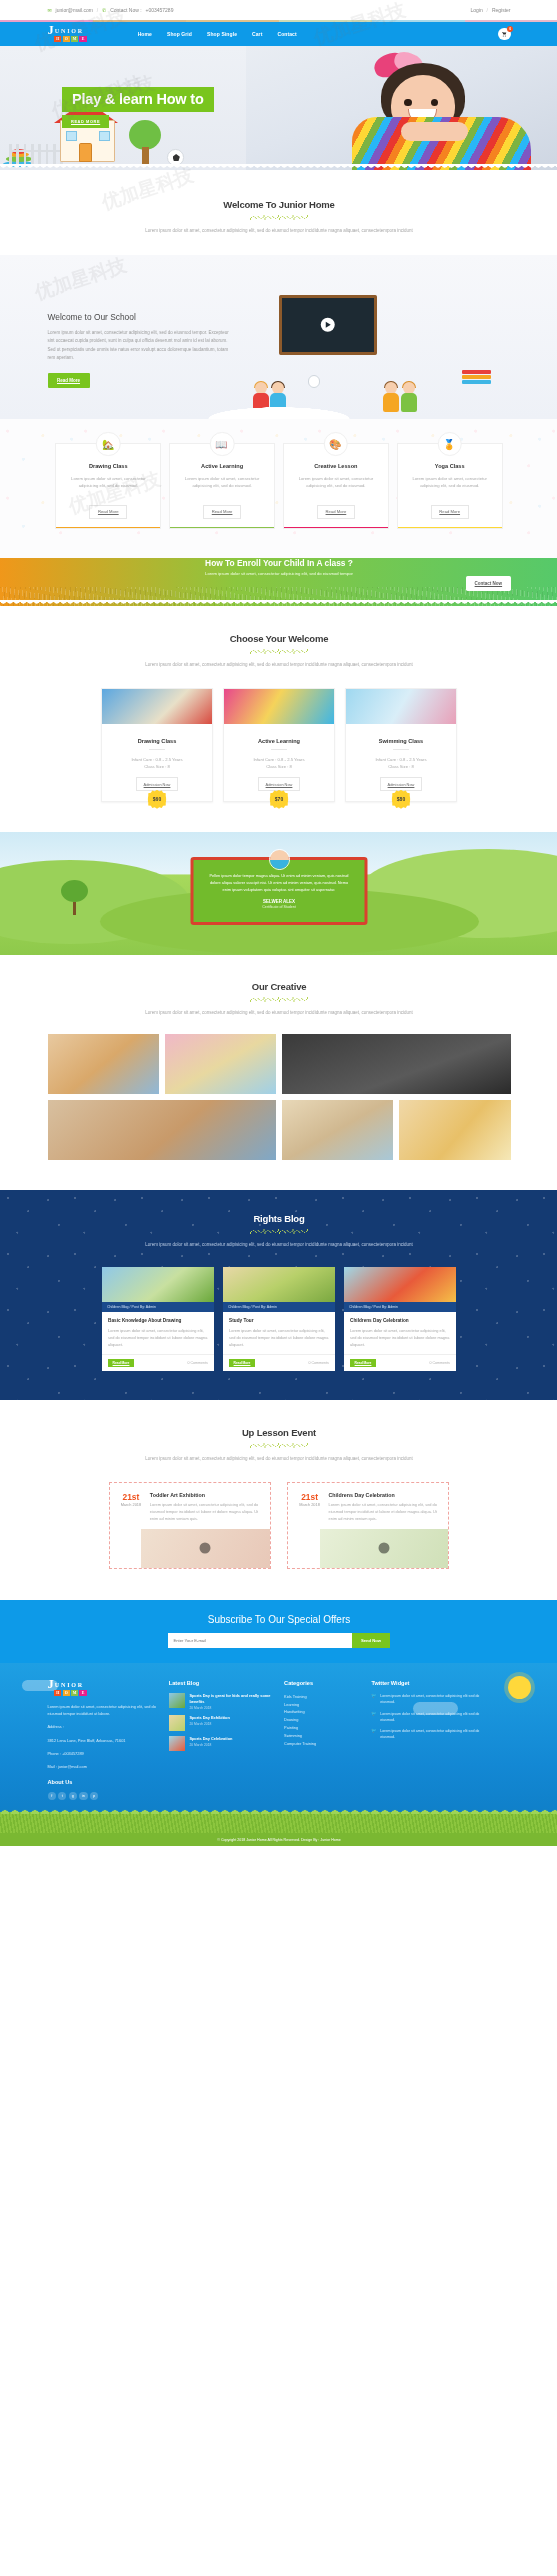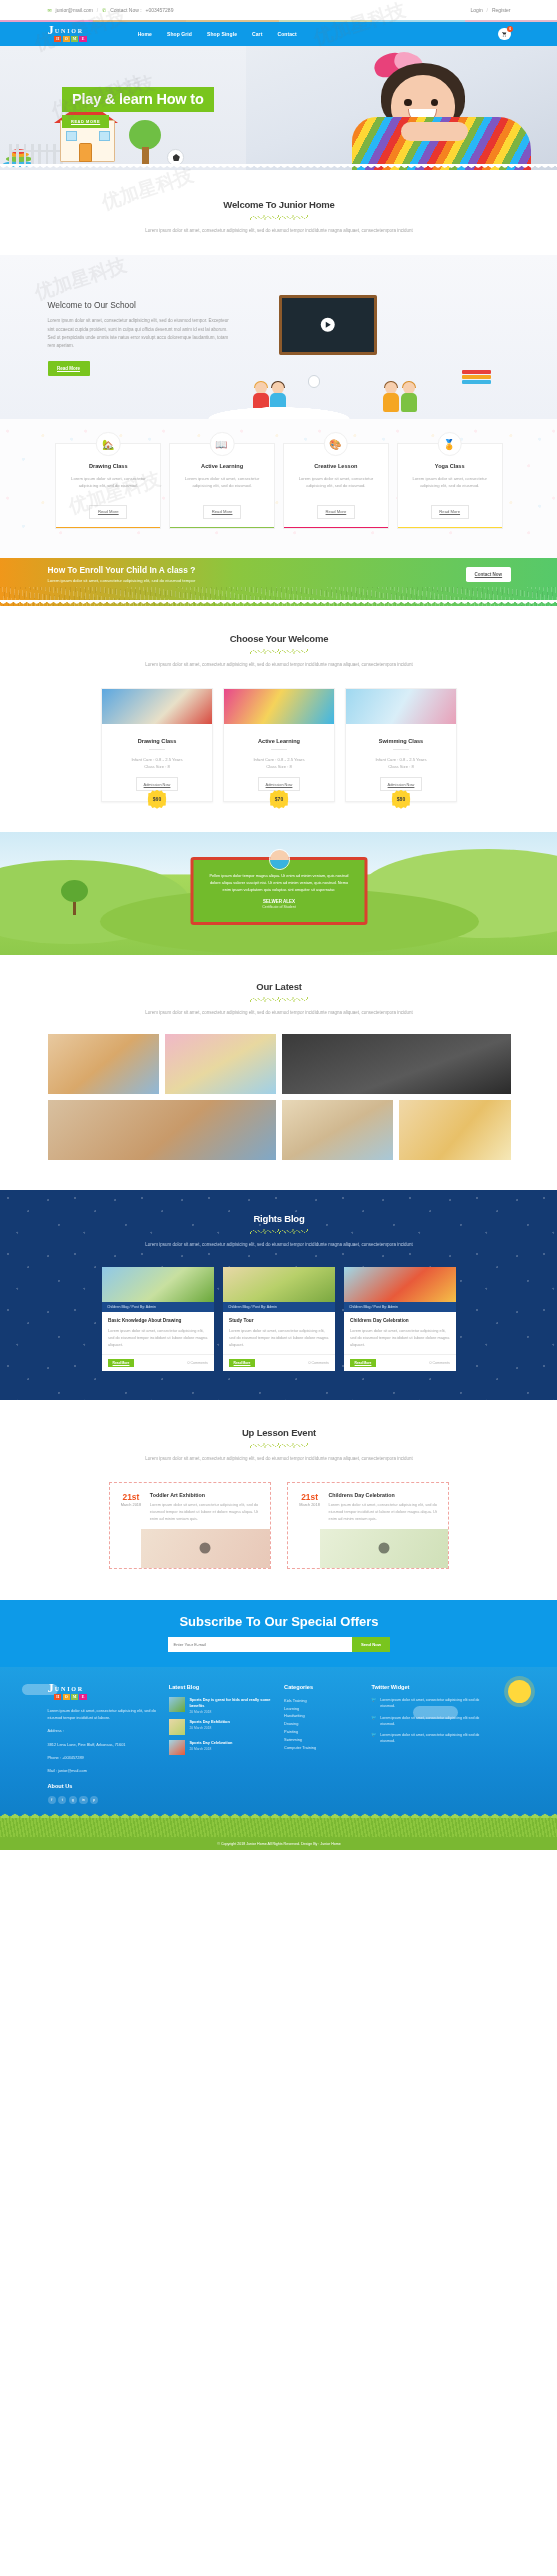--- a/index.html
+++ b/index.html
@@ -158,21 +158,21 @@
     margin:6.7px auto 0; max-width:268px; font-size:4.5px; line-height:7.8px; color:#a7a7a7;
   }
 
   
   .welcome { padding:29px 0 20px; background:#fff; position:relative; }
 
   .school {
     background:linear-gradient(180deg,#f7f8fb 0%,#eef1f7 100%);
     padding:21px 0 31px; position:relative; overflow:hidden;
   }
-  .school .container { display:flex; align-items:center; gap:18px; }
+  .school .container { display:flex; align-items:flex-end; gap:18px; }
   .school-left { width:184px; padding-top:12.3px; }
   .school-h {
     font-size:8.4px; color:#4a4a4a; font-weight:normal; margin-bottom:7.3px;
   }
   .school-p { font-size:4.5px; line-height:8.4px; color:#9d9d9d; }
   .btn-green {
     display:inline-block; margin-top:10px; background:#79c51e; color:#fff;
     font-size:4.5px; font-weight:bold; padding:5px 9.5px; border-radius:1.1px;
   }
   .school-right { flex:1; position:relative; height:112px; }
@@ -237,21 +237,21 @@
   .enroll{
     height:48px; position:relative; overflow:hidden;
     background:linear-gradient(90deg,#f0971a 0%,#8cc63e 42%,#56c96a 100%);
   }
   .grass{
     position:absolute;left:0;bottom:0;width:100%;height:19px;
     background:
       repeating-linear-gradient(84deg, rgba(255,255,255,.18) 0 0.6px, transparent 0.6px 3.9px),
       repeating-linear-gradient(96deg, rgba(0,0,0,.07) 0 0.6px, transparent 0.6px 5px);
   }
-  .enroll .container{display:flex;align-items:center;height:32px;position:relative;z-index:2;}
+  .enroll .container{display:flex;align-items:center;height:32px;position:relative;z-index:2;flex-direction:column;}
   .enroll-t{font-size:8.4px;color:#fff;font-weight:bold;}
   .enroll-p{font-size:4.2px;color:#f4ffe8;margin-top:2.8px;}
   .enroll-btn{
     margin-left:auto;background:#fff;color:#5a5a5a;font-size:4.5px;font-weight:bold;
     padding:5px 8.4px;border-radius:1.7px;
   }
 
   
   .classes{padding:27px 0 30px;background:#fff;}
   .cls-row{display:flex;gap:10px;justify-content:center;margin-top:19px;}
@@ -335,21 +335,21 @@
   .ev-main{flex:1;}
   .ev-t{font-size:5.3px;font-weight:bold;color:#333;}
   .ev-p{font-size:3.9px;line-height:6.7px;color:#ababab;margin-top:4.5px;}
   .ev-img{height:39px;margin:6.7px -9px 0;background:#f3f3f3;position:relative;overflow:hidden;}
   .ev-play{position:absolute;left:50%;top:50%;transform:translate(-50%,-50%);
     width:11px;height:11px;border-radius:50%;background:rgba(0,0,0,.45);}
 
   
   .subscribe{background:#0d9ae8;padding:14.5px 0 15.6px;position:relative;}
   .sub-box{width:312px;margin:0 auto;text-align:center;}
-  .sub-t{font-size:13px;font-weight:bold;color:#fff;}
+  .sub-t{font-size:10px;font-weight:normal;color:#fff;}
   .sub-form{display:flex;gap:0;margin-top:7.8px;justify-content:center;}
   .sub-form input{
     width:184px;height:14.5px;border:none;padding:0 5.6px;font-size:4.2px;color:#999;
     font-family:"Liberation Sans",sans-serif;outline:none;
   }
   .sub-form button{
     height:14.5px;border:none;background:#79c51e;color:#fff;font-size:4.2px;font-weight:bold;
     padding:0 9px;cursor:pointer;font-family:"Liberation Sans",sans-serif;
   }
 
@@ -675,21 +675,21 @@
         </div>
       <div class="t-txt">Pellen ipsum dolor tempor magna aliqua. Ut enim ad minim veniam, quis nostrud dolore aliqua valorer suscipit nisi. Ut enim ad minim veniam, quis nostrud. Nemo enim ipsam voluptatem quia voluptas sint omquiter sit aspernatur.</div>
       <div class="t-name">SELWER ALEX</div>
       <div class="t-role">Certificate of Student</div>
     </div>
   </div>
 
   <div class="gallery">
     <div class="wm" style="left:61px;top:84px">优加星科技</div>
     <div class="container sec-head">
-      <div class="sec-title">Our Latest</div>
+      <div class="sec-title">Our Creative</div>
       <div class="wave"></div>
       <div class="sec-sub">Lorem ipsum dolor sit amet, consectetur adipisicing elit, sed do eiusmod tempor incididunte magna aliquaet, consectetempora incidunt</div>
     </div>
     <div class="container">
       <div class="g-grid">
         <div class="g-cell" style="background:linear-gradient(140deg,#e8c9a0,#d9a86a 50%,#8fb8d8)"></div>
         <div class="g-cell" style="background:linear-gradient(150deg,#f0b8c8,#e8d8a0 50%,#9fd0e8)"></div>
         <div class="g-cell g-wide" style="background:linear-gradient(160deg,#3a3a3a,#5a5a5a 60%,#2a2a2a)"></div>
         <div class="g-cell g-wide" style="background:linear-gradient(140deg,#d8c0a0,#c89a6a 55%,#7fa8c8)"></div>
         <div class="g-cell" style="background:linear-gradient(150deg,#e8d8b8,#d0b890 50%,#a8c8d8)"></div>

